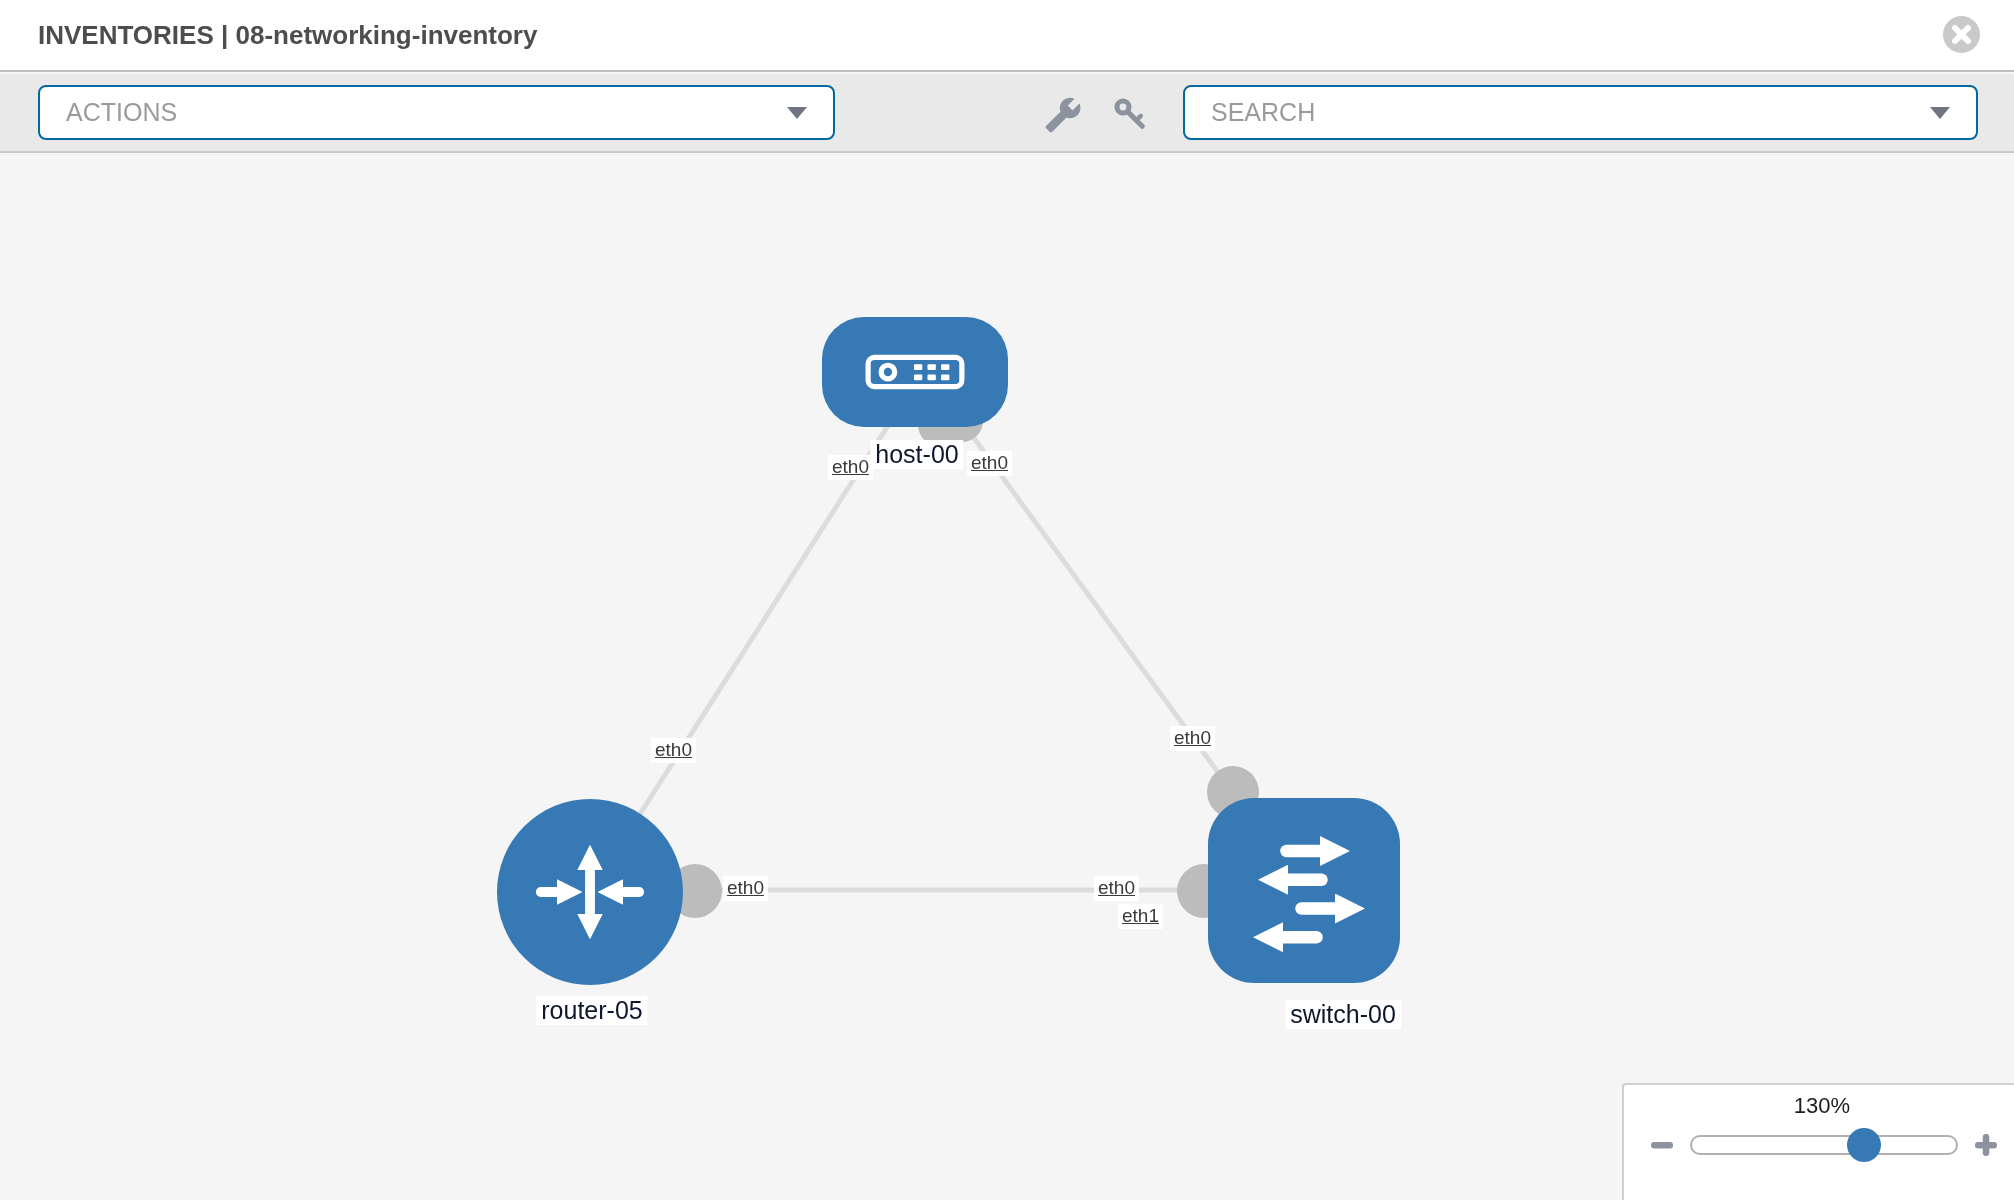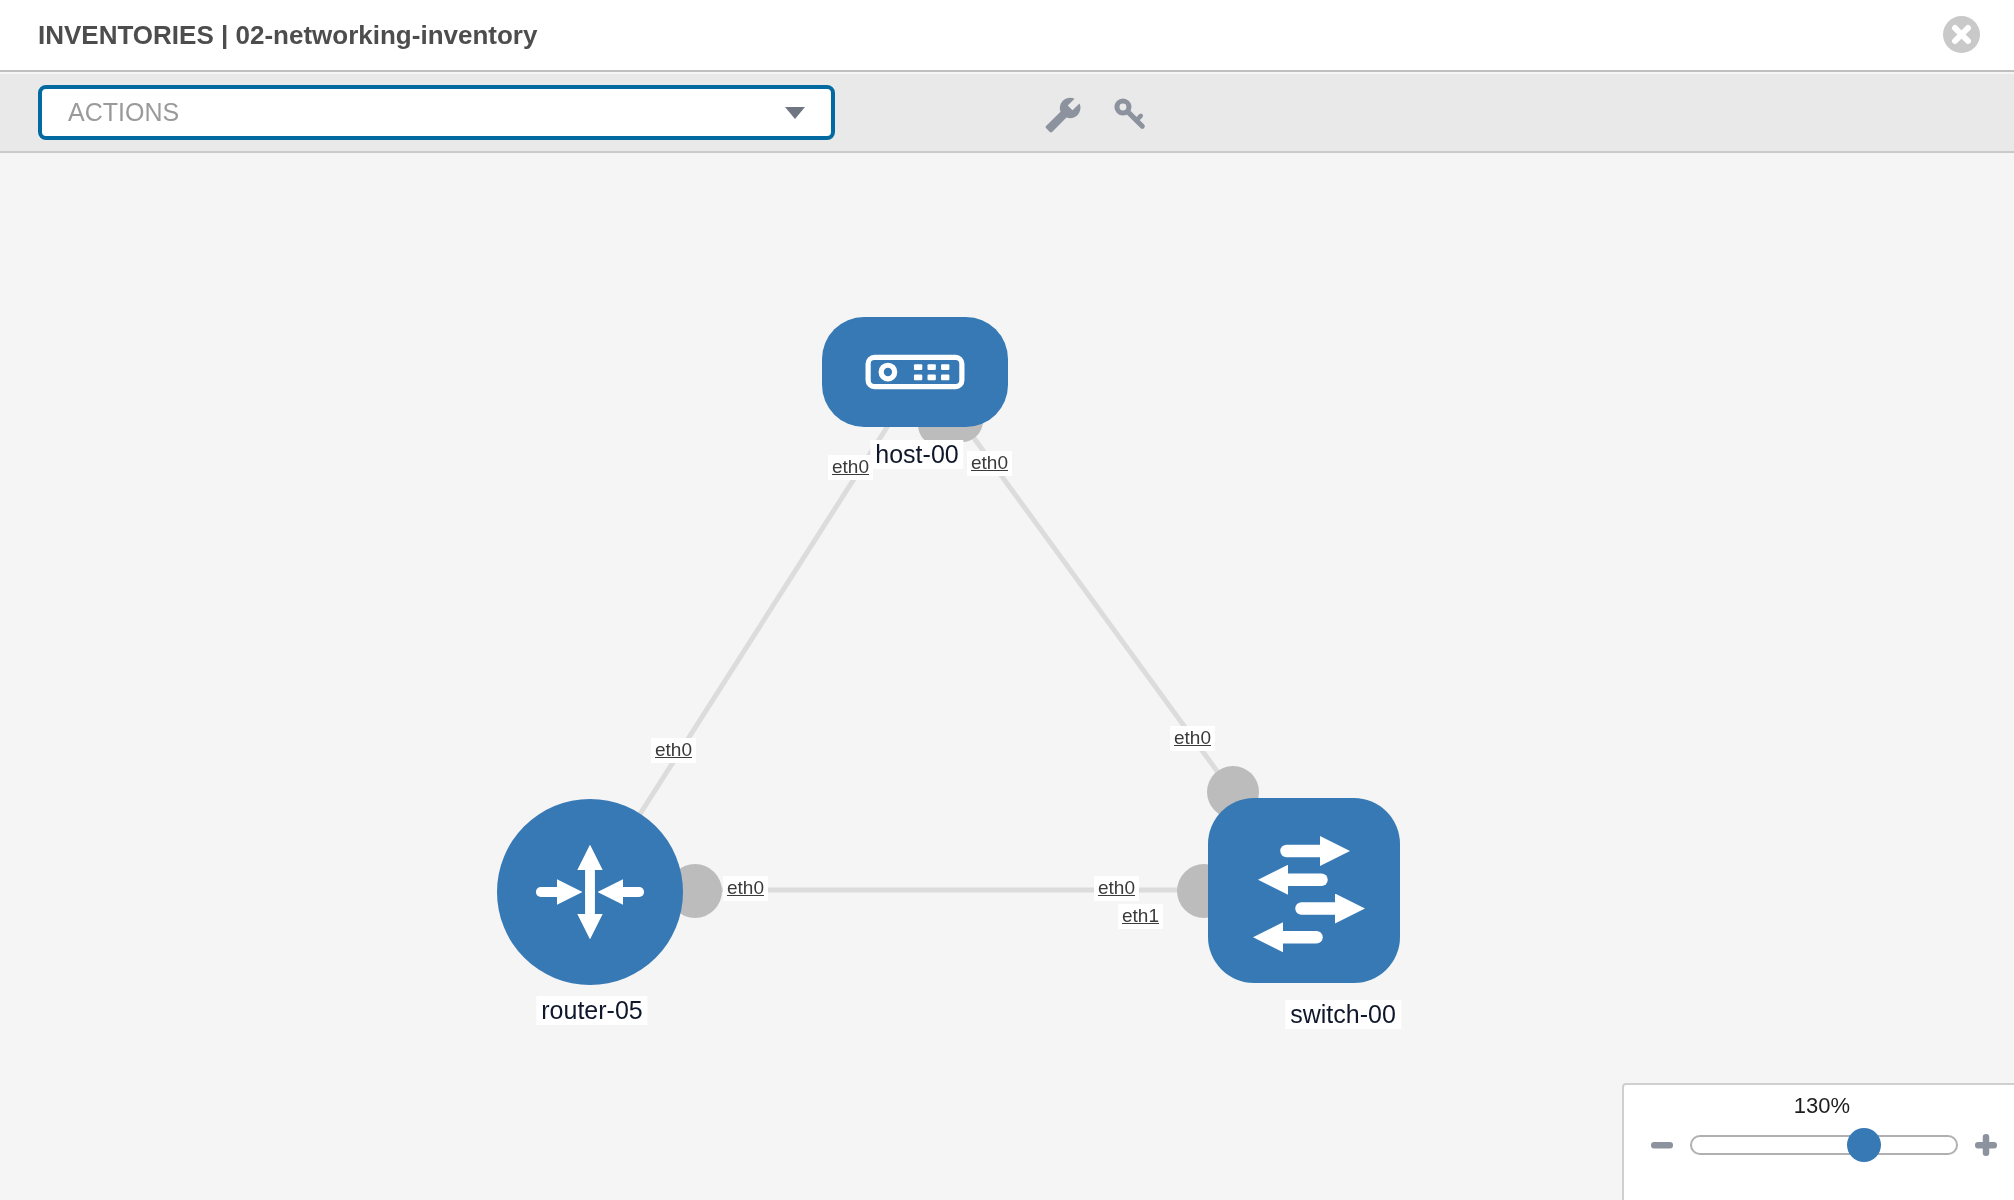--- a/index.html
+++ b/index.html
@@ -22,21 +22,21 @@
     display:flex; align-items:center; justify-content:center;
   }
 
   
   .toolbar {
     position:absolute; left:0; top:74px; width:2014px; height:79px;
     background:#e9e9e9; border-bottom:2px solid #c9c9c9; z-index:29;
   }
   .dropdown {
     position:absolute; top:11px; height:55px;
-    background:#fff; border:4px solid #0369a1; border-radius:8px;
+    background:#fff; border:2px solid #0369a1; border-radius:8px;
     display:flex; align-items:center; padding:0 26px;
     font-size:25px; color:#9a9a9a; cursor:pointer;
   }
   .dd-actions { left:38px;  width:797px; }
   .dd-search  { left:1183px; width:795px; }
   .dd-label { flex:1 1 auto; }
   .caret {
     width:0; height:0; flex:0 0 auto;
     border-left:10px solid transparent; border-right:10px solid transparent;
     border-top:12px solid #6f7682;
@@ -92,21 +92,21 @@
     position:absolute; left:155px; top:-9px; width:34px; height:34px;
     border-radius:50%; background:#3679b5; cursor:grab;
   }
 </style>
 </head>
 <body>
 
 <div class="stage">
 
   <div class="header">
-    <div class="title">INVENTORIES | 02-networking-inventory</div>
+    <div class="title">INVENTORIES | 08-networking-inventory</div>
     <div class="close-btn">
       <svg width="37" height="37" viewBox="0 0 37 37">
         <line x1="12" y1="12" x2="25" y2="25" stroke="#ffffff" stroke-width="6" stroke-linecap="round"></line>
         <line x1="25" y1="12" x2="12" y2="25" stroke="#ffffff" stroke-width="6" stroke-linecap="round"></line>
       </svg>
     </div>
   </div>
 
   <div class="toolbar">
     <div class="dropdown dd-actions">
@@ -123,20 +123,24 @@
     </div>
 
     <div class="tool-icon tool-key">
       <svg width="36" height="36" viewBox="0 0 24 24">
         <circle cx="7.3" cy="7.3" r="4" fill="none" stroke="#8d939e" stroke-width="3.4"></circle>
         <line x1="10.6" y1="10.6" x2="20.2" y2="20.2" stroke="#8d939e" stroke-width="3.4" stroke-linecap="round"></line>
         <line x1="16.2" y1="16.2" x2="19.2" y2="13.2" stroke="#8d939e" stroke-width="3" stroke-linecap="round"></line>
       </svg>
     </div>
 
+    <div class="dropdown dd-search">
+      <span class="dd-label">SEARCH</span>
+      <span class="caret"></span>
+    </div>
   </div>
 
   <svg class="net-svg" width="2014" height="1200" viewBox="0 0 2014 1200">
 
     <line x1="898" y1="410" x2="640" y2="814" stroke="#dcdcdc" stroke-width="5"></line>
     <line x1="952" y1="408" x2="1233" y2="793" stroke="#dcdcdc" stroke-width="5"></line>
     <line x1="620" y1="890" x2="1215" y2="890" stroke="#dcdcdc" stroke-width="5"></line>
 
     <circle cx="939" cy="425" r="21" fill="#bcbcbc"></circle>
     <circle cx="962" cy="421" r="21" fill="#bcbcbc"></circle>

